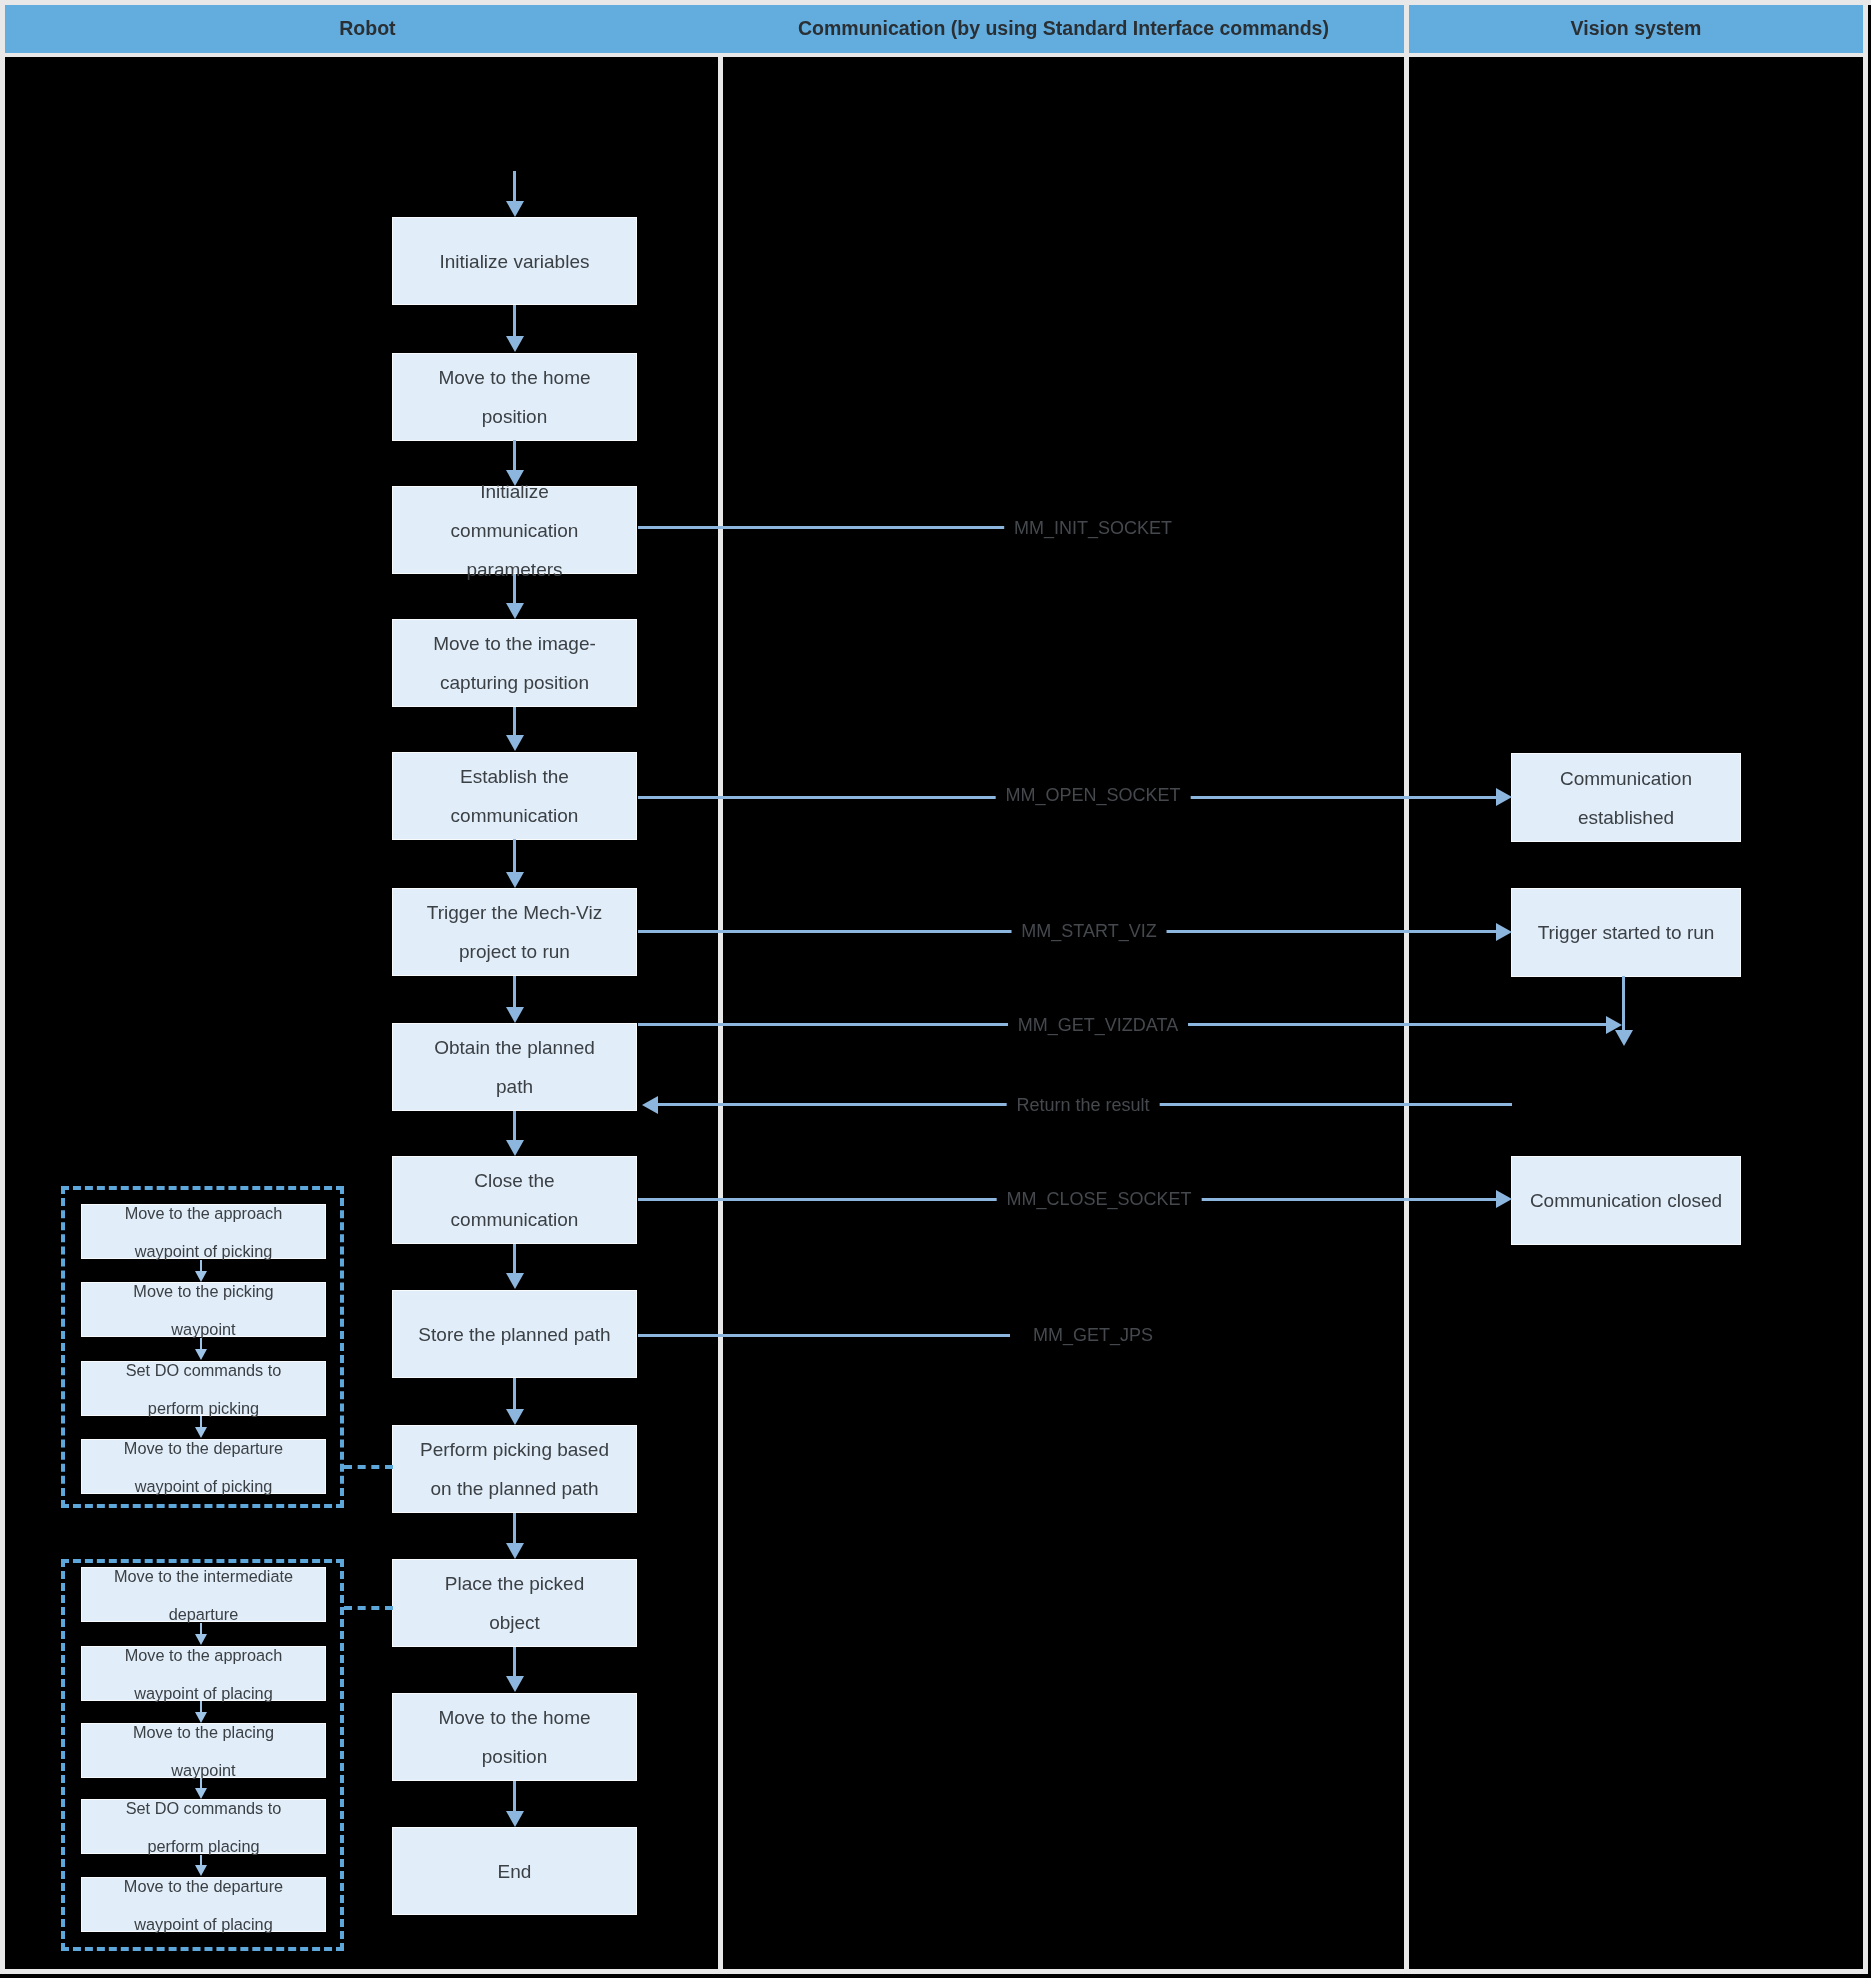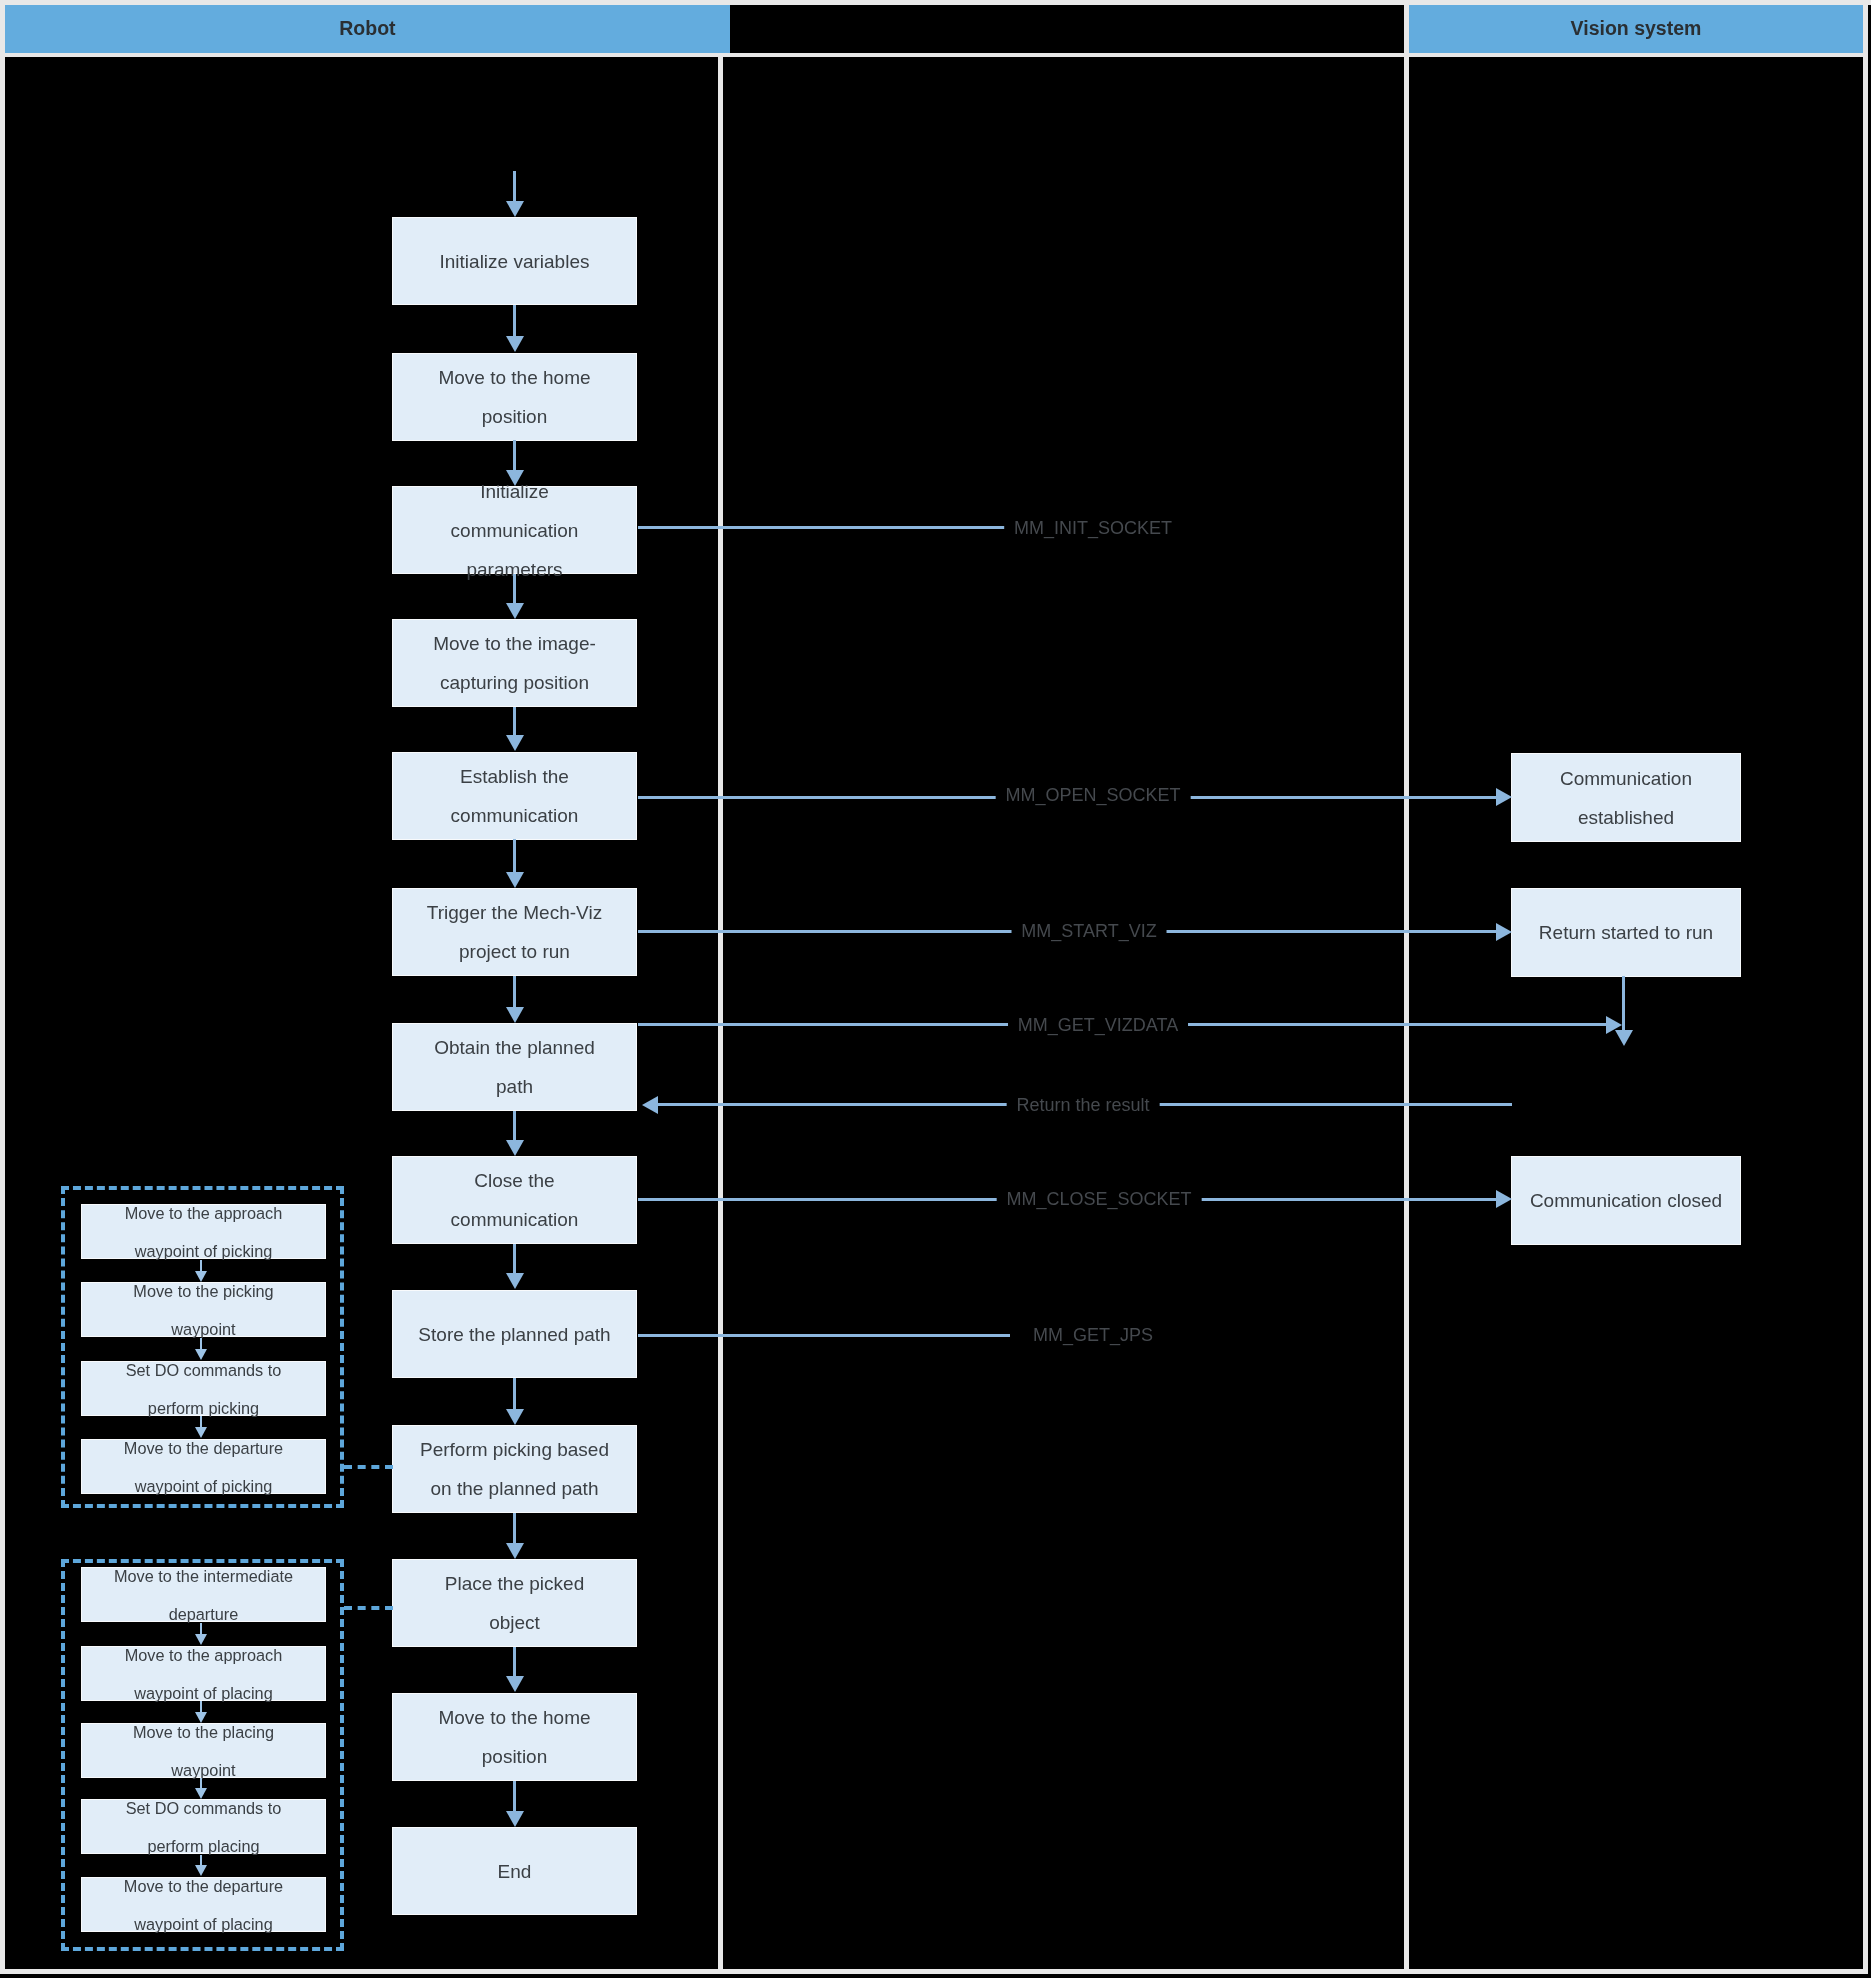--- a/index.html
+++ b/index.html
@@ -53,20 +53,21 @@
 
   <div class="strip" style="left:0;top:0;width:1872px;height:4.9px"></div>
   <div class="strip" style="left:0;top:0;width:4.9px;height:1974px"></div>
   <div class="strip" style="left:1863px;top:0;width:4.9px;height:1974px"></div>
   <div class="strip" style="left:0;top:1969px;width:1868px;height:4.9px"></div>
   <div class="strip" style="left:0;top:53px;width:1868px;height:4.1px"></div>
   <div class="strip" style="left:718px;top:0;width:4.9px;height:1974px"></div>
   <div class="strip" style="left:1404px;top:0;width:4.9px;height:1974px"></div>
 
   <div class="lane-header" style="left:4.9px;width:725px">Robot</div>
+  <div class="lane-header" style="left:723px;width:681px">Communication (by using Standard Interface commands)</div>
   <div class="lane-header" style="left:1409px;width:454px">Vision system</div>
 
   <div class="box" style="left:392px;top:217px">Initialize variables</div>
   <div class="box" style="left:392px;top:353px">Move to the home
 position</div>
   <div class="box" style="left:392px;top:486px">Initialize
 communication
 parameters</div>
   <div class="box" style="left:392px;top:619px">Move to the image-
 capturing position</div>
@@ -109,21 +110,21 @@
     <div class="ah-down" style="left:506px;top:1409px"></div>
   <div class="vline" style="left:513px;top:1513px;height:32px"></div>
     <div class="ah-down" style="left:506px;top:1543px"></div>
   <div class="vline" style="left:513px;top:1647px;height:31px"></div>
     <div class="ah-down" style="left:506px;top:1676px"></div>
   <div class="vline" style="left:513px;top:1781px;height:32px"></div>
     <div class="ah-down" style="left:506px;top:1811px"></div>
 
   <div class="box vbox" style="left:1511px;top:753px">Communication
 established</div>
-  <div class="box vbox" style="left:1511px;top:888px">Return started to run</div>
+  <div class="box vbox" style="left:1511px;top:888px">Trigger started to run</div>
   <div class="box vbox" style="left:1511px;top:1156px">Communication closed</div>
 
   <div class="vline" style="left:1622px;top:976px;height:54px"></div>
   <div class="ah-down" style="left:1615px;top:1030px"></div>
 
   <div class="hline" style="left:638px;top:526px;width:372px"></div>
   <div class="cmd" style="left:1093px;top:515px">MM_INIT_SOCKET</div>
 
   <div class="hline" style="left:638px;top:796px;width:861px"></div>
   <div class="ah-right" style="left:1496px;top:788px"></div>

